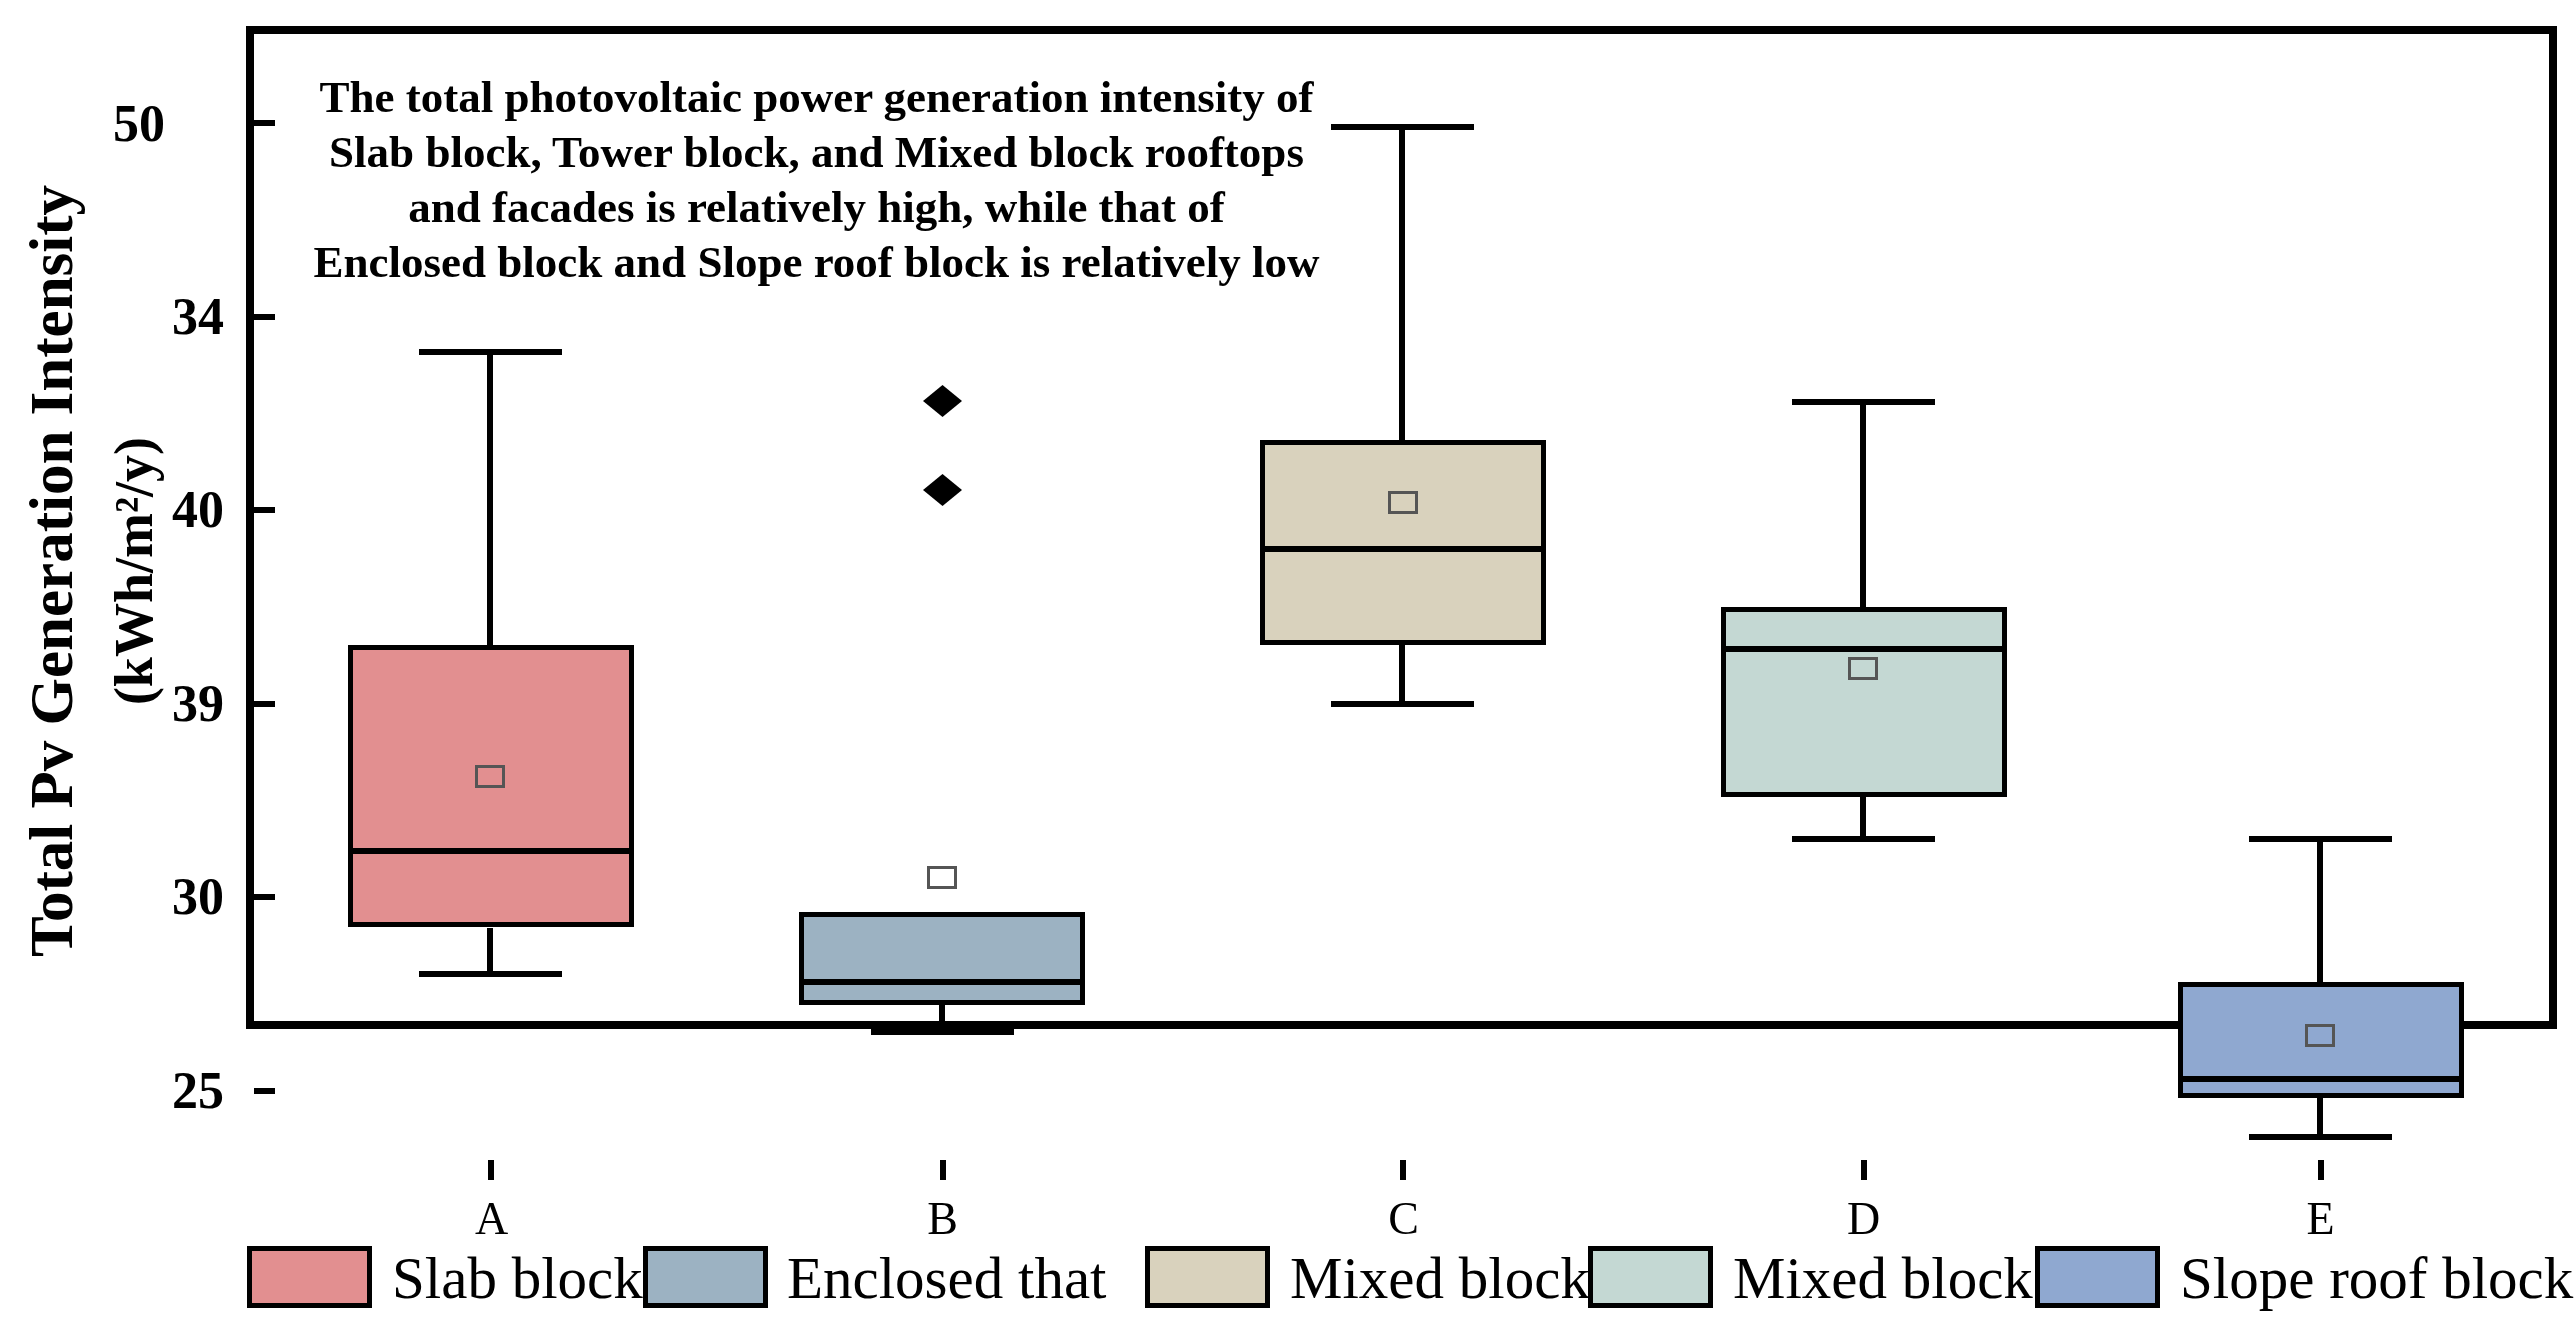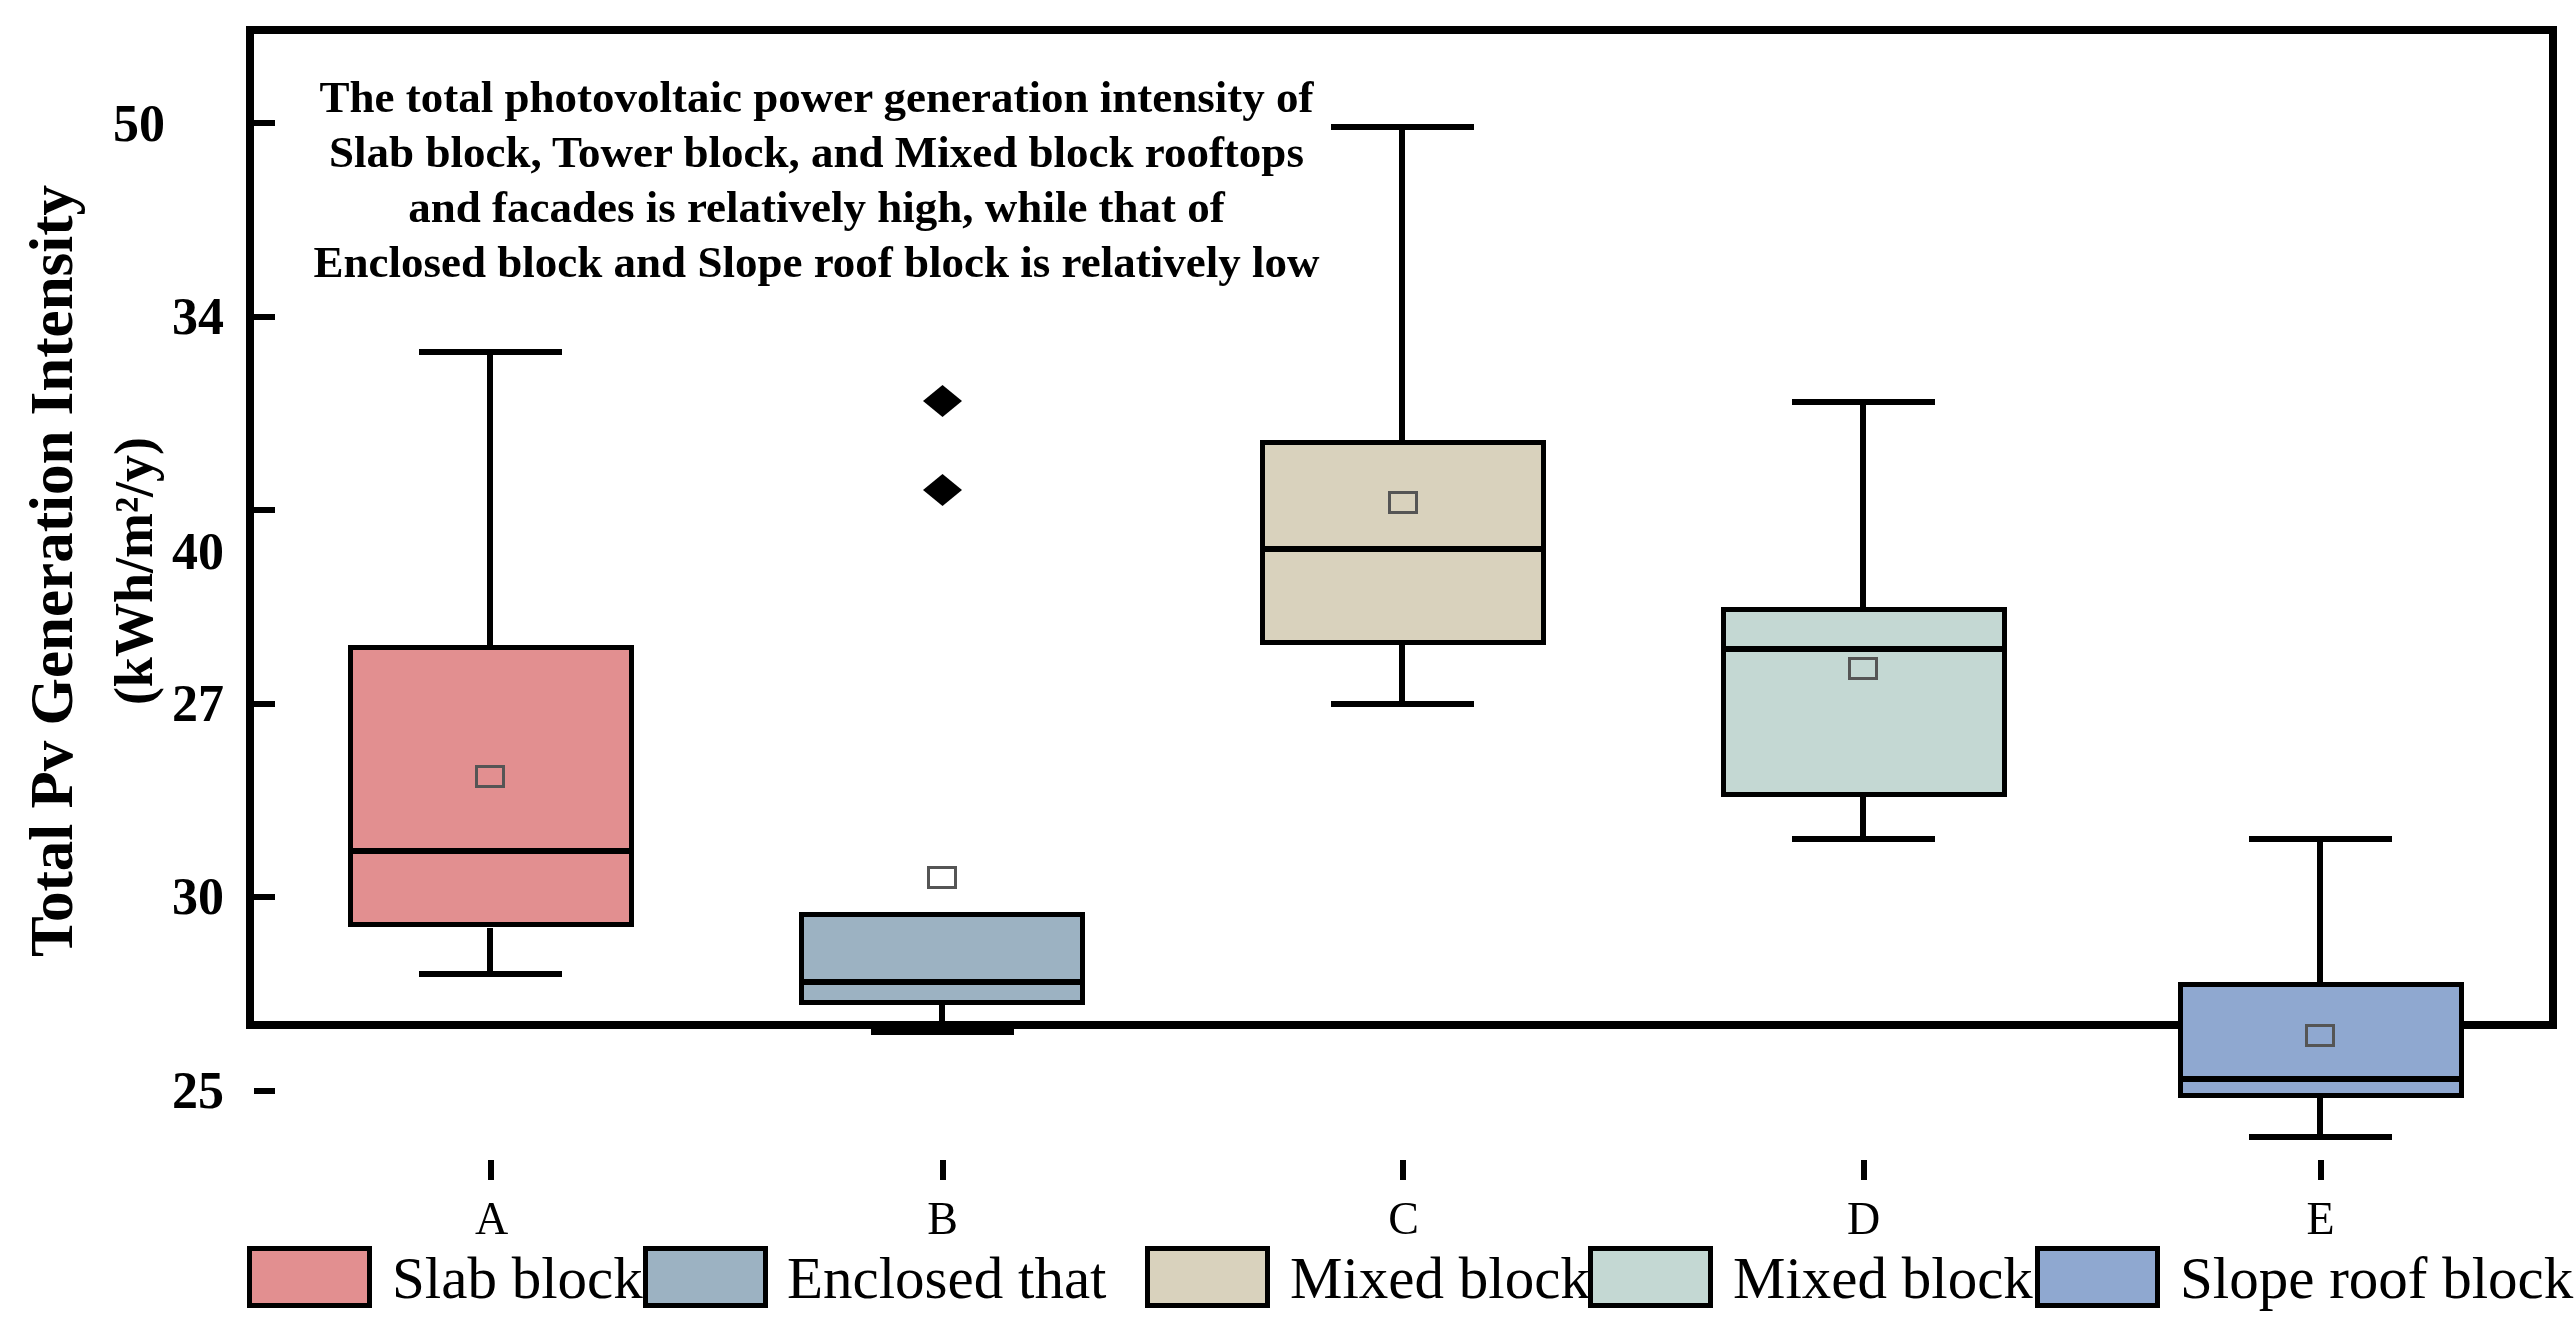--- a/index.html
+++ b/index.html
@@ -113,22 +113,22 @@
     </div>
 
   <div class="ytitle-wrap" id="ytitle-main" style="left:52px;top:571px;">
     <div class="ytitle-inner">Total Pv Generation Intensity</div>
   </div>
   <div class="ytitle-wrap" id="ytitle-unit" style="left:134px;top:571px;">
     <div class="ytitle-inner">(kWh/m²/y)</div>
   </div>
 <div class="ytick-label" style="top: 1060px;">25</div>
     <div class="ytick-label" style="top: 866px;">30</div>
-    <div class="ytick-label" style="top: 673px;">27</div>
-    <div class="ytick-label" style="top: 479px; margin-top: 42px;">40</div>
+    <div class="ytick-label" style="top: 673px;">39</div>
+    <div class="ytick-label" style="top: 479px;">40</div>
     <div class="ytick-label" style="top: 286px;">34</div>
     <div class="ytick-label" style="top: 93px; text-align: center;">50</div>
     <div class="xcat-label" style="left: 402px; top: 1192px;">A</div>
     <div class="xcat-label" style="left: 853px; top: 1192px;">B</div>
     <div class="xcat-label" style="left: 1314px; top: 1192px;">C</div>
     <div class="xcat-label" style="left: 1774px; top: 1192px;">D</div>
     <div class="xcat-label" style="left: 2231px; top: 1192px;">E</div>
     <div>
       <div class="legend-swatch" style="left: 247px; background: rgb(226, 143, 144); border-color: rgb(0, 0, 0);"></div>
       <div class="legend-label" style="left: 392px;">Slab block</div>

